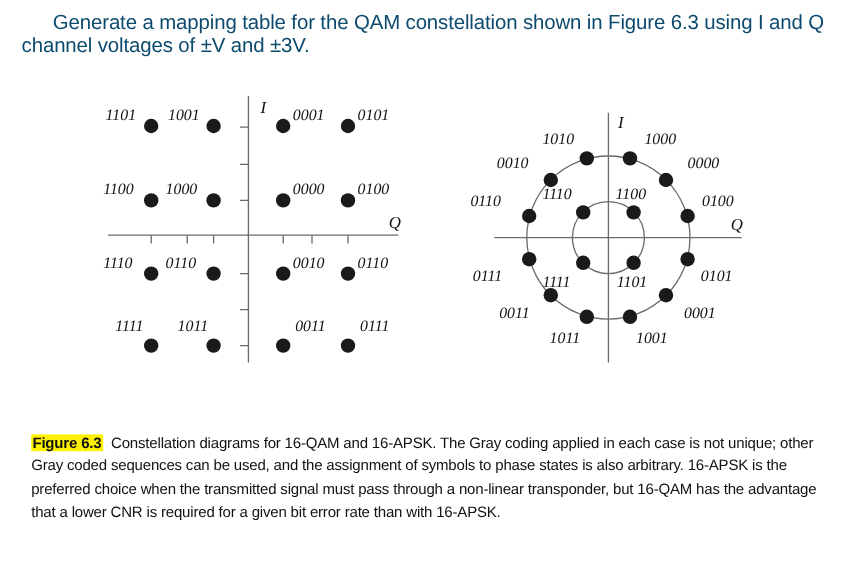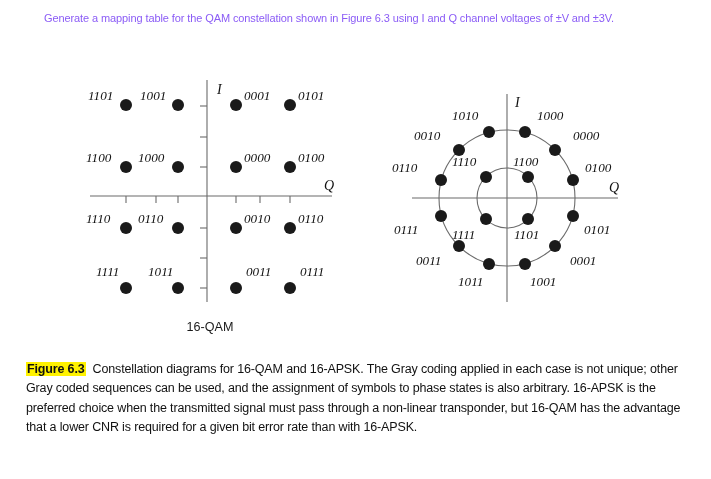--- a/index.html
+++ b/index.html
@@ -20,23 +20,23 @@
   #question {
     position: absolute;
     left: 0;
     top: 0;
     width: 711px;
     padding: 9px 18px 0 18px;
     box-sizing: border-box;
   }
   #question p {
     margin: 0;
-    font-size: 11px;
+    font-size: 17px;
     line-height: 19px;
-    color: #8b5cf6;
+    color: #0c4a6e;
     letter-spacing: -0.1px;
   }
   #question p .indent { display: inline-block; width: 26px; }
 
   
   #figure-area {
     position: absolute;
     left: 0;
     top: 62px;
     width: 711px;
@@ -163,21 +163,20 @@
 
       <circle class="point" cx="66" cy="226" r="6"></circle>
       <text class="sym" x="36" y="214">1111</text>
       <circle class="point" cx="118" cy="226" r="6"></circle>
       <text class="sym" x="88" y="214">1011</text>
       <circle class="point" cx="176" cy="226" r="6"></circle>
       <text class="sym" x="186" y="214">0011</text>
       <circle class="point" cx="230" cy="226" r="6"></circle>
       <text class="sym" x="240" y="214">0111</text>
     </svg>
-    <div class="diagram-caption">16-QAM</div>
   </div>
 
   <div class="diagram" id="apsk-diagram">
     <svg width="300" height="250" viewBox="0 0 300 250">
 
       <line class="axis-line" x1="42" y1="136" x2="248" y2="136"></line>
       <line class="axis-line" x1="137" y1="32" x2="137" y2="240"></line>
 
       <circle class="ring" cx="137" cy="136" r="68"></circle>
       <circle class="ring" cx="137" cy="136" r="30"></circle>

